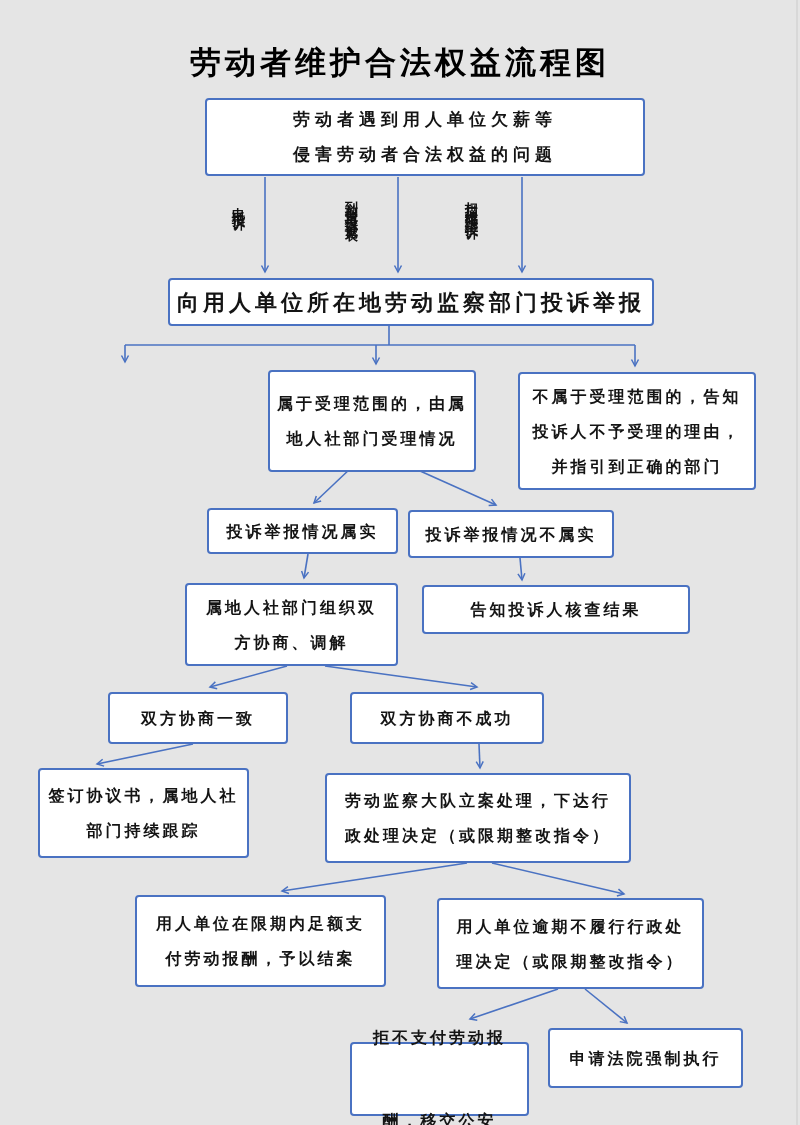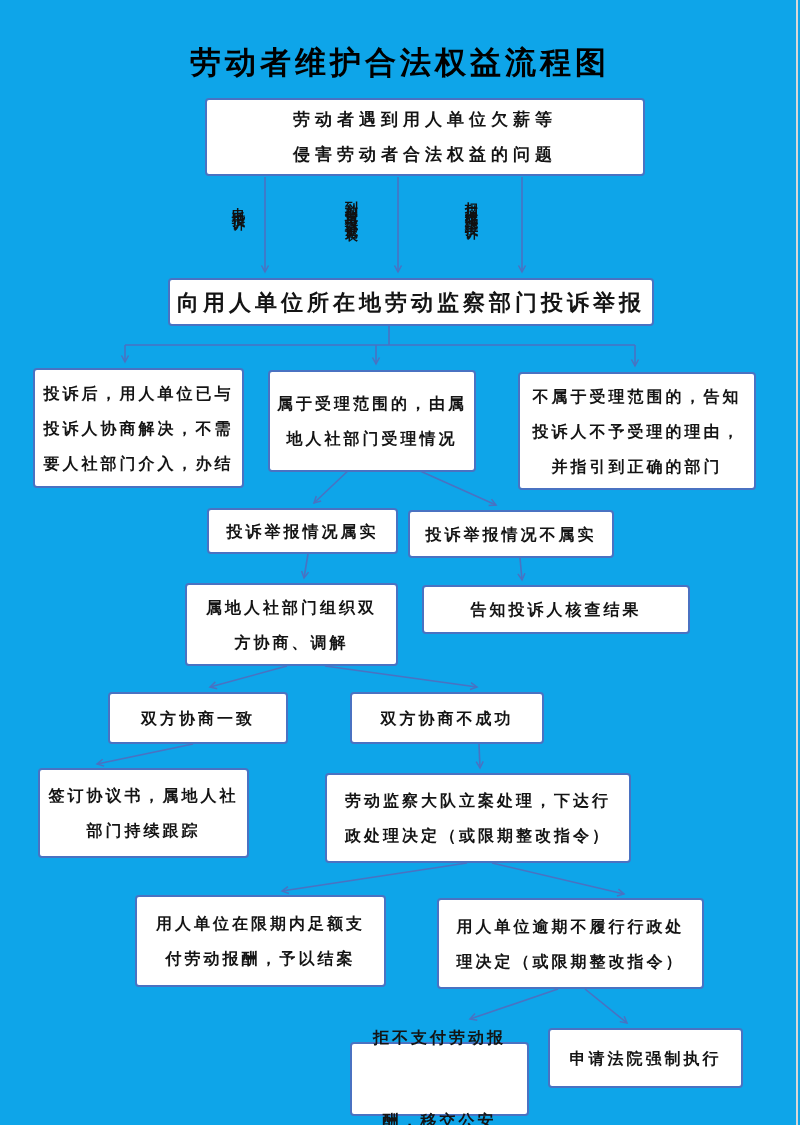--- a/index.html
+++ b/index.html
@@ -1,19 +1,19 @@
 <!DOCTYPE html>
 <html><head>
 <meta charset="utf-8">
 <style>
   html,body{margin:0;padding:0;background:#ffffff;}
   .page{
     position:relative;
     width:800px;height:1125px;
-    background:#0ea5e9;
+    background:#e5e5e5;
     overflow:hidden;
     font-family:"Liberation Serif", serif;
     color:#141414;
   }
   .title{
     position:absolute;left:0;top:42px;width:800px;
     margin:0;text-align:center;
     font-size:31px;font-weight:bold;letter-spacing:4px;
     color:#000;
   }
@@ -115,25 +115,20 @@
 
   <div class="box n-start">
     <div>劳动者遇到用人单位欠薪等</div>
     <div>侵害劳动者合法权益的问题</div>
   </div>
 
   <div class="box n-report">
     <div>向用人单位所在地劳动监察部门投诉举报</div>
   </div>
 
-  <div class="box n-resolved">
-    <div>投诉后，用人单位已与</div>
-    <div>投诉人协商解决，不需</div>
-    <div>要人社部门介入，办结</div>
-  </div>
 
   <div class="box n-scope-yes">
     <div>属于受理范围的，由属</div>
     <div>地人社部门受理情况</div>
   </div>
 
   <div class="box n-scope-no">
     <div>不属于受理范围的，告知</div>
     <div>投诉人不予受理的理由，</div>
     <div>并指引到正确的部门</div>

